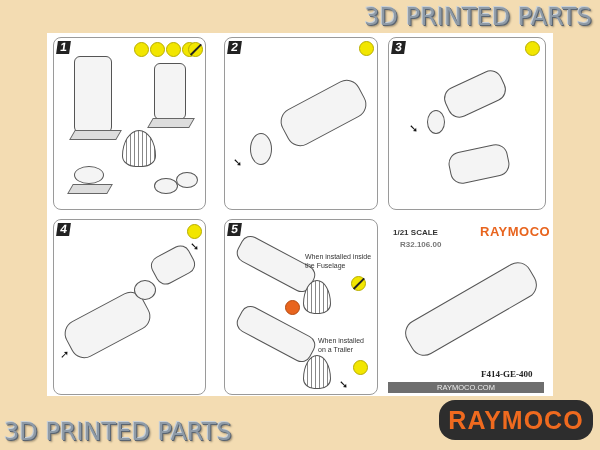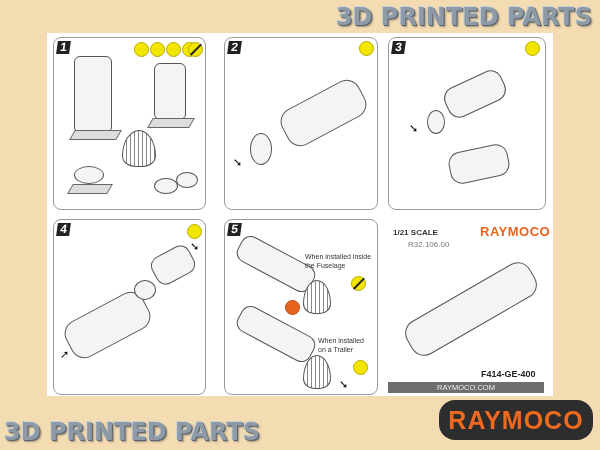--- a/index.html
+++ b/index.html
@@ -1,36 +1,36 @@
 <!DOCTYPE html>
 <html><head>
 <meta charset="utf-8">
 <style>
   html,body{margin:0;padding:0;}
   body{width:600px;height:450px;background:#f3dcb2;position:relative;overflow:hidden;font-family:"Liberation Sans",sans-serif;}
-  .banner{position:absolute;font-family:"DejaVu Sans",sans-serif;font-weight:bold;color:#8e9aa6;letter-spacing:0px;
+  .banner{position:absolute;font-family:"DejaVu Sans",sans-serif;font-weight:normal;color:#8e9aa6;letter-spacing:0px;
     text-shadow:1px 1px 0 #5a6470, -1px -1px 0 #c9d1d9, 2px 2px 2px rgba(0,0,0,0.35);}
   .banner.top{right:8px;top:3px;font-size:24px;}
   .banner.bottom{left:4px;top:418px;font-size:24px;}
   .sheet{position:absolute;left:47px;top:33px;width:506px;height:363px;background:#fff;}
   .panel{position:absolute;border:1px solid #9a9a9a;border-radius:8px;background:#fff;}
   .num{position:absolute;left:3px;top:3px;width:13px;height:13px;background:#222;color:#fff;font-weight:bold;font-size:12px;line-height:13px;text-align:center;transform:skewX(-8deg);}
   .badge{position:absolute;width:13px;height:13px;border-radius:50%;background:#f2e600;border:1px solid #b8ad00;}
   .badge.slash::after{content:"";position:absolute;left:6px;top:-1px;width:1.5px;height:15px;background:#222;transform:rotate(45deg);}
   .badge.orange{background:#e8641e;border-color:#b44a10;}
   .part{position:absolute;border:1px solid #555;background:#f4f4f4;}
   .cyl{border-radius:6px;}
   .cone{border-radius:50% 50% 40% 40%/70% 70% 30% 30%;background:repeating-linear-gradient(90deg,#fff 0 3px,#888 3px 4px);}
   .base{position:absolute;height:8px;border:1px solid #666;background:#ddd;transform:skewX(-30deg);}
   .arrow{position:absolute;font-size:11px;color:#111;}
   .note{position:absolute;font-size:7px;color:#333;line-height:9px;}
   .scale{position:absolute;left:393px;top:228px;font-size:8px;font-weight:bold;color:#333;}
-  .code{position:absolute;left:400px;top:240px;font-size:8px;font-weight:normal;color:#777;margin-left:8px;}
+  .code{position:absolute;left:400px;top:240px;font-size:8px;font-weight:bold;color:#777;}
   .logo-small{position:absolute;left:480px;top:224px;font-size:13px;font-weight:bold;color:#e8641e;letter-spacing:0.5px;}
-  .model{position:absolute;left:481px;top:369px;font-size:9px;font-weight:bold;color:#222;}
+  .model{position:absolute;left:481px;top:369px;font-size:9px;font-weight:bold;color:#222;font-family:Liberation Serif, serif;}
   .urlbar{position:absolute;left:388px;top:382px;width:156px;height:11px;background:#6e6e6e;color:#eee;font-size:7.5px;text-align:center;line-height:11px;}
   .logo-big{position:absolute;left:439px;top:400px;width:154px;height:40px;background:#2d2d2d;border-radius:16px;color:#ef6a1f;font-weight:bold;font-size:25px;text-align:center;line-height:40px;letter-spacing:1px;}
 </style>
 </head>
 <body>
 
 <div class="banner top">3D PRINTED PARTS</div>
 
 <div class="sheet"></div>
 

